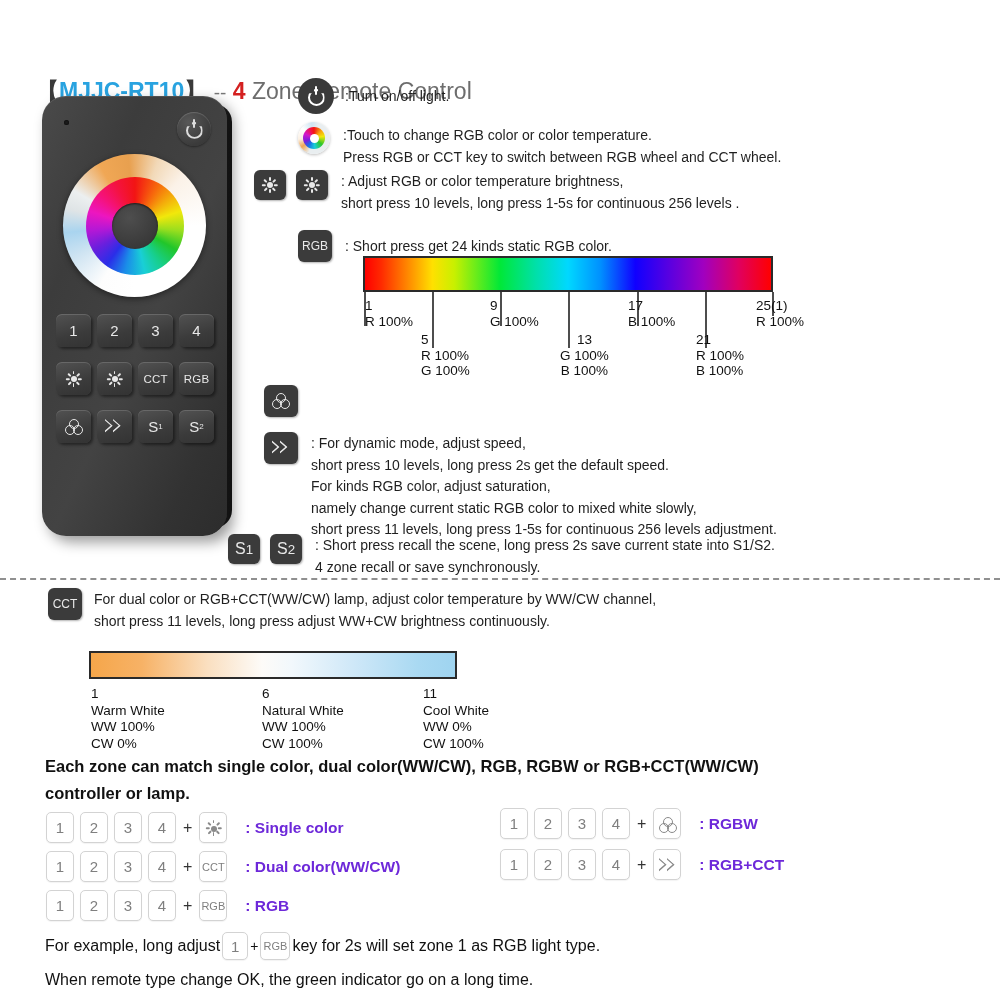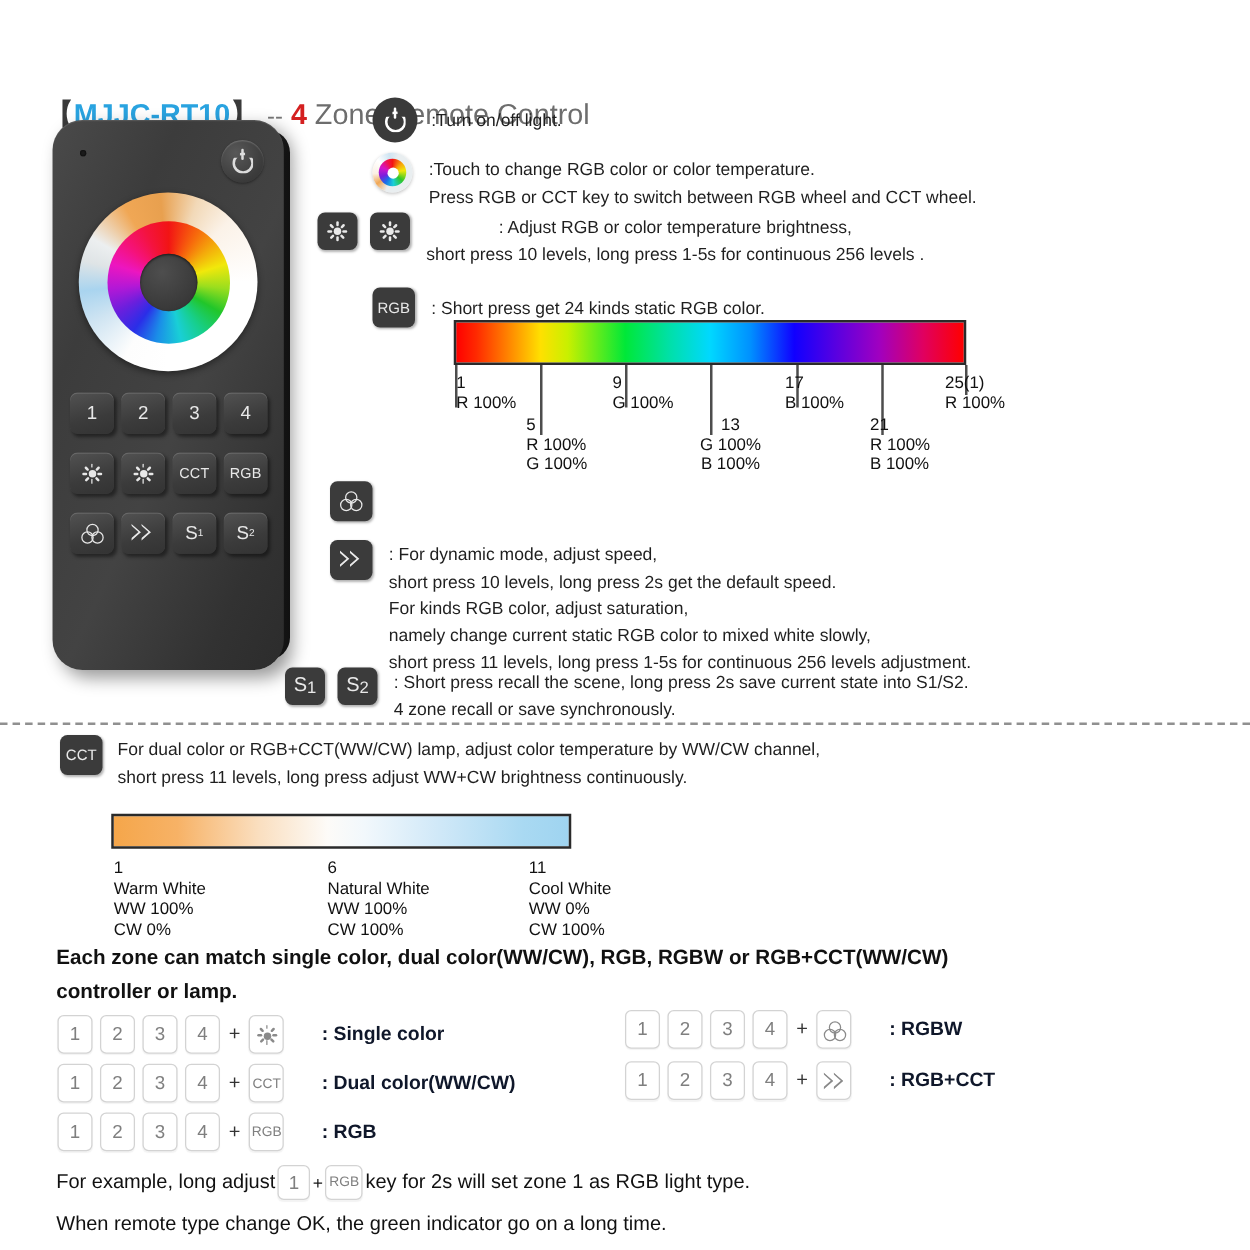--- a/index.html
+++ b/index.html
@@ -159,21 +159,21 @@
   
   .bold-line { font-size:16.5px; font-weight:bold; color:#111; white-space:nowrap; }
   .match-row { display:flex; align-items:center; }
   .lite-key {
     width:28px; height:31px; border:1px solid #d3d3d3; border-radius:5px; background:#fff;
     color:#7f7f7f; font-size:15px; display:flex; align-items:center; justify-content:center;
     margin-right:6px; flex:none; box-shadow:0 1px 1px rgba(0,0,0,.05);
   }
   .lite-key.lbl { font-size:11px; }
   .plus { font-size:16px; color:#333; margin:0 7px 0 1px; }
-  .match-label { font-size:15.5px; font-weight:bold; color:#0f172a; margin-left:24px; white-space:nowrap; }
+  .match-label { font-size:15.5px; font-weight:bold; color:#6d28d9; margin-left:12px; white-space:nowrap; }
   .note-line { font-size:16px; color:#111; display:flex; align-items:center; white-space:nowrap; }
   .note-line .lite-key { margin:0 2px; }
 </style>
 </head>
 <body>
 
 <div class="abs" id="title">
   <span class="brk">【</span><span class="model">MJJC-RT10</span><span class="brk">】</span>
   <span class="dash">--</span>
   <span class="four">4</span><span class="rest"> Zone Remote Control</span>
@@ -256,21 +256,21 @@
 </div>
 
 <div class="abs legend-row" style="left:298px; top:122px;">
   <div class="wheel-legend"></div>
   <div style="margin-left:13px; padding-top:3px;">
     <div class="lg-text">:Touch to change RGB color or color temperature.</div>
     <div class="lg-text">  Press RGB or CCT key to switch between RGB wheel and CCT wheel.</div>
   </div>
 </div>
 
-<div class="abs legend-row" style="left:254px; top:170px;text-align:center;">
+<div class="abs legend-row" style="left:254px; top:170px;">
   <div class="dark-key k32">
     <span class="sun">
         <i></i>
         <i></i>
         <i></i>
         <i></i>
       </span>
   </div>
   <div class="dark-key k32" style="margin-left:10px;">
     <span class="sun">

